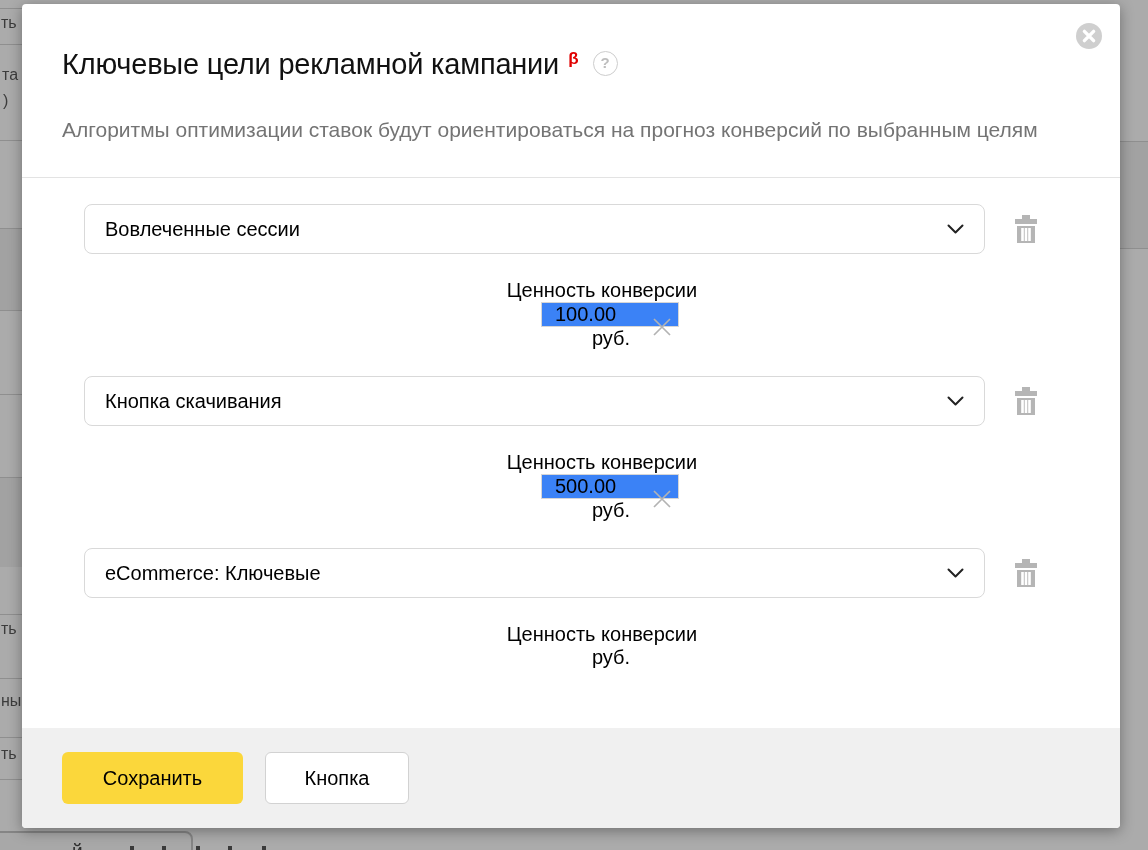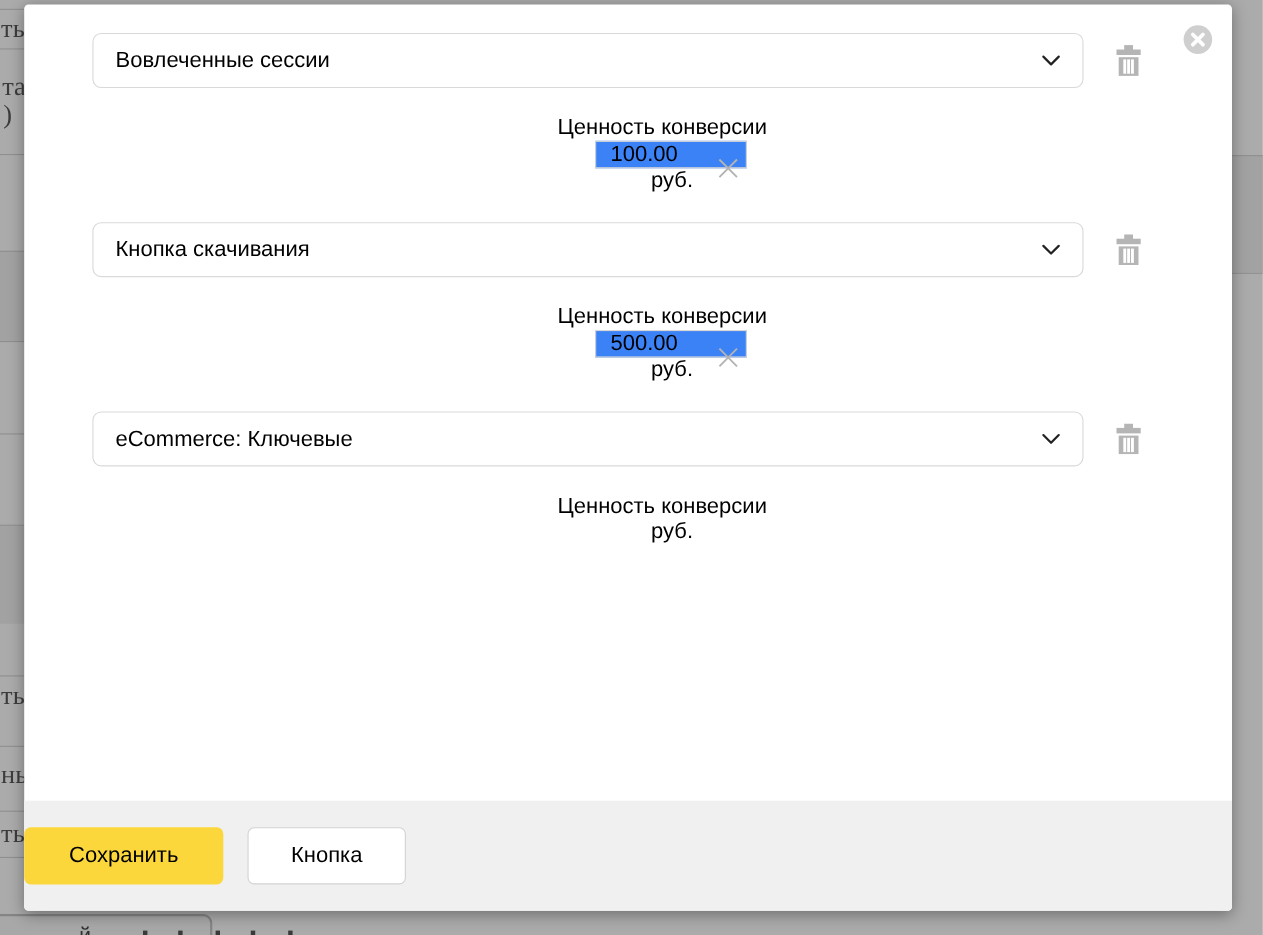--- a/index.html
+++ b/index.html
@@ -9,21 +9,21 @@
     background:#ababab;
     position:relative;
   }
 
   
   .underlay { position:absolute; inset:0; z-index:1; }
   .l-sep { position:absolute; left:0; width:22px; height:1px; background:#8f8f8f; }
   .r-sep { position:absolute; left:1120px; width:28px; height:1px; background:#8f8f8f; }
   .l-band { position:absolute; left:0; width:22px; background:#a2a2a2; }
   .r-band { position:absolute; left:1120px; width:28px; background:#a2a2a2; }
-  .frag { position:absolute; color:#3c3c3c; font-size:24px; white-space:nowrap;font-family:Liberation Serif, serif; }
+  .frag { position:absolute; color:#3c3c3c; font-size:16px; white-space:nowrap; }
   .frag-1 { left:1px; top:14px; }
   .frag-2 { left:2px; top:66px; }
   .frag-3 { left:3px; top:92px; }
   .frag-4 { left:1px; top:620px; }
   .frag-5 { left:1px; top:692px; }
   .frag-6 { left:1px; top:745px; }
   .bottom-tab {
     position:absolute; left:-12px; top:831px; width:205px; height:40px;
     background:#a8a8a8; border:2px solid #858585; border-radius:0 8px 0 0;
   }
@@ -78,21 +78,21 @@
   .value-input {
     border:none; outline:none; width:92px; padding-left:13px;
     font-family:"Liberation Sans", sans-serif; font-size:20px; color:#000; background:transparent;
   }
   .clear-btn { position:absolute; right:4px; top:12px; border:none; background:transparent; padding:0; cursor:pointer; display:flex; }
   .currency { font-size:20px; color:#000; margin-left:18px; }
 
   .modal-footer {
     position:absolute; left:0; right:0; bottom:0; height:100px;
     background:#f0f0f0; border-radius:0 0 4px 4px;
-    display:flex; align-items:center; 
+    display:flex; align-items:center; padding-left:40px;
   }
   .btn {
     height:52px; border-radius:6px; font-family:"Liberation Sans", sans-serif;
     font-size:20px; color:#000; cursor:pointer;
   }
   .btn-save { width:181px; background:#fbd73b; border:none; }
   .btn-cancel { width:144px; background:#fff; border:1px solid #d2d2d2; margin-left:22px; }
 </style>
 </head>
 <body>
@@ -133,20 +133,28 @@
 
 <div class="modal">
 
   <button class="close-btn" aria-label="close">
     <svg width="28" height="28" viewBox="0 0 28 28">
       <circle cx="14" cy="14" r="13" fill="#cfcfcf"></circle>
       <path d="M9.4 9.4 L18.6 18.6 M18.6 9.4 L9.4 18.6" stroke="#ffffff" stroke-width="3.4" stroke-linecap="round"></path>
     </svg>
   </button>
 
+  <div class="modal-header header-sep">
+    <div class="modal-title-row">
+      <span class="modal-title">Ключевые цели рекламной кампании</span>
+      <span class="beta">β</span>
+      <span class="help-icon">?</span>
+    </div>
+    <div class="modal-subtitle">Алгоритмы оптимизации ставок будут ориентироваться на прогноз конверсий по выбранным целям</div>
+  </div>
 
   <div class="goals">
 
     <div class="goal-group">
       <div class="select-row">
         <div class="goal-select">
           <span class="goal-select-label">Вовлеченные сессии</span>
           <span class="chevron">
             <svg width="17" height="11" viewBox="0 0 17 11">
                 <path d="M1.5 1.5 L8.5 8.5 L15.5 1.5" stroke="#222" stroke-width="2" fill="none" stroke-linecap="round" stroke-linejoin="round"></path>

